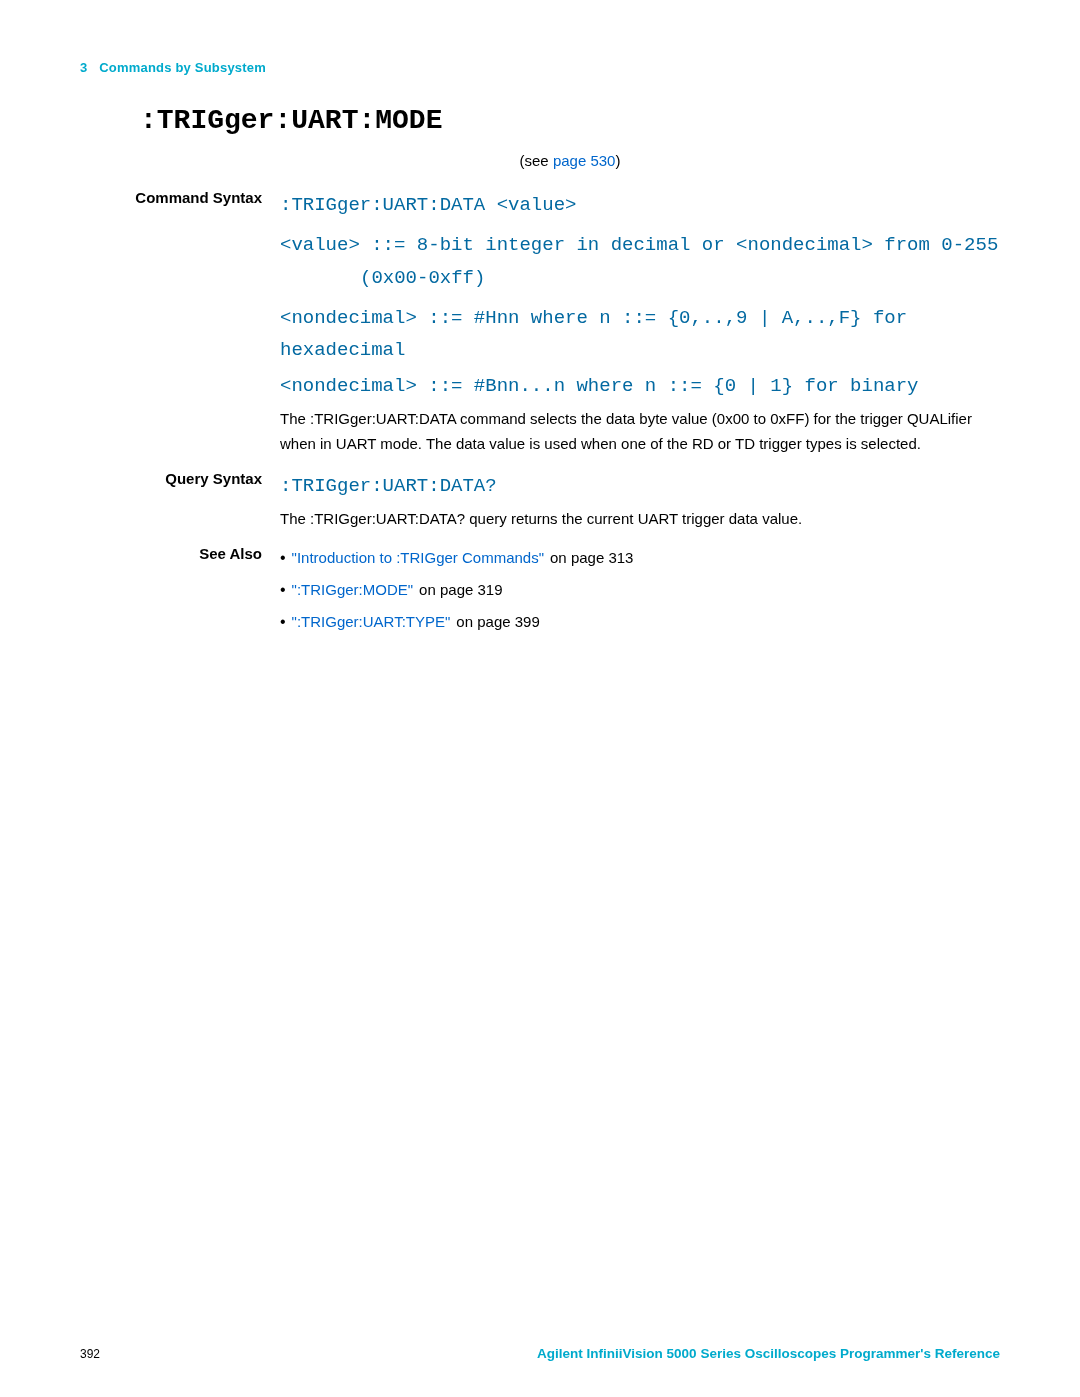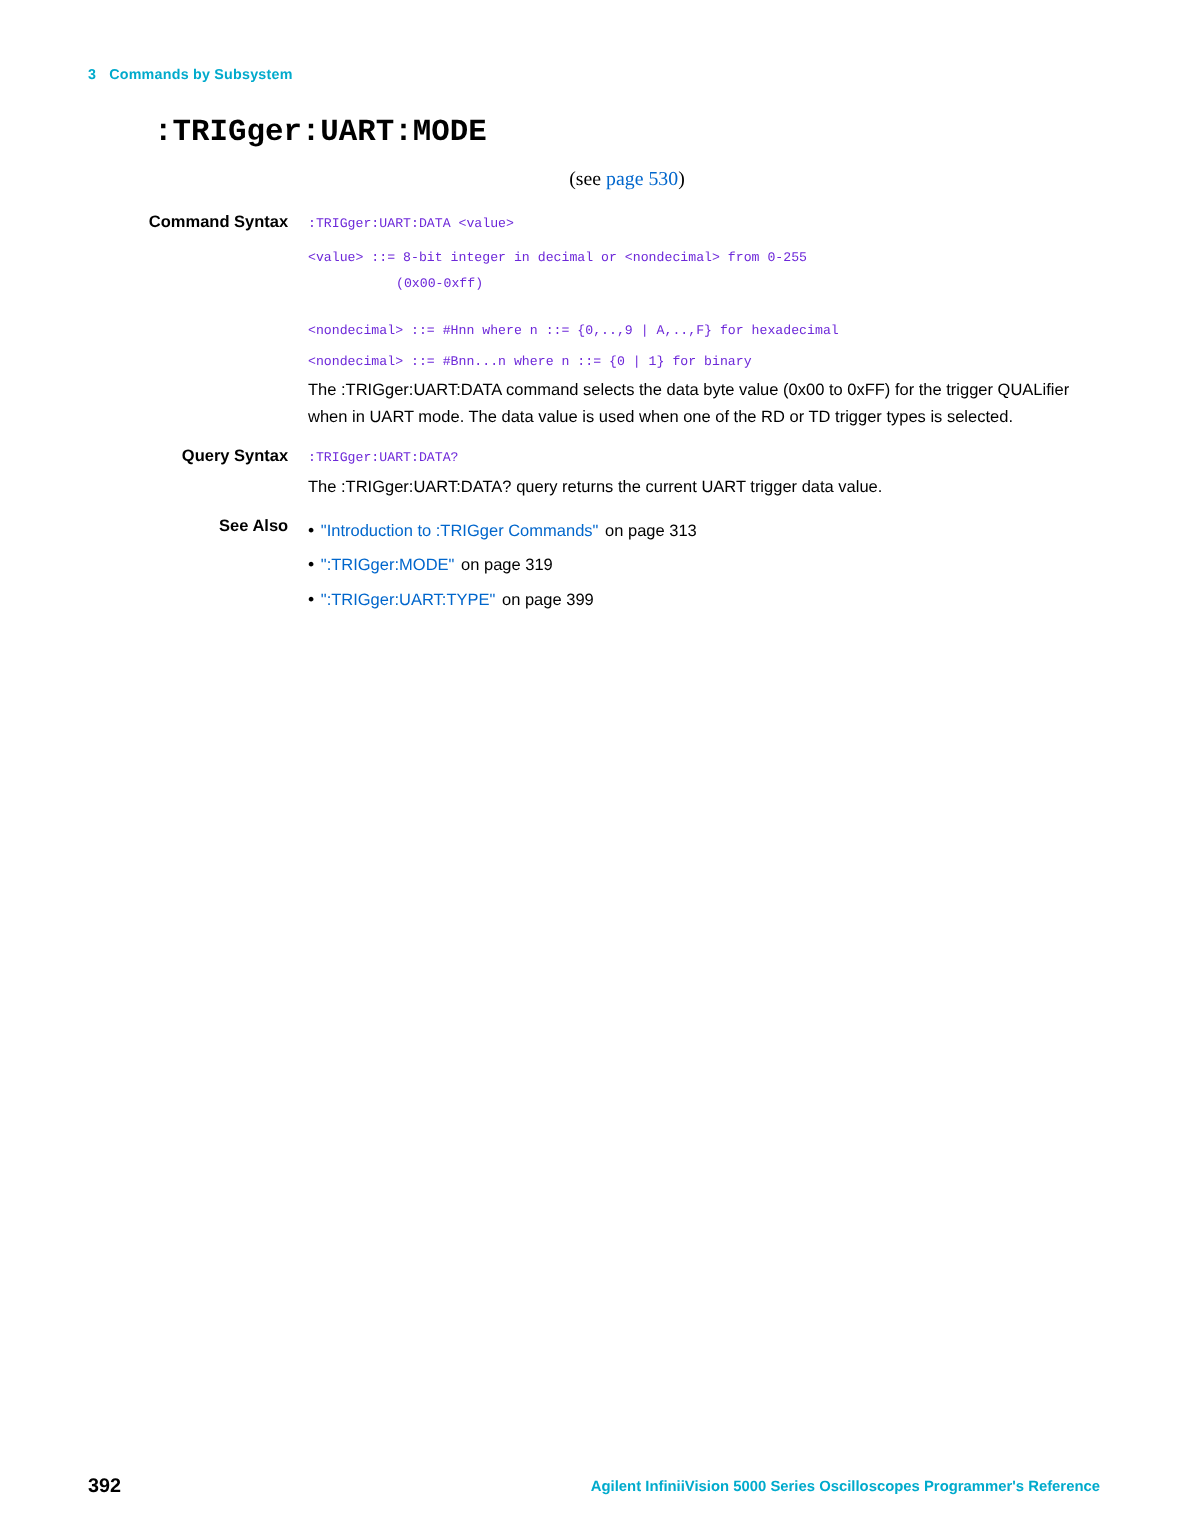--- a/index.html
+++ b/index.html
@@ -40,22 +40,22 @@
       font-size: 28px;
       font-weight: bold;
       font-family: 'Courier New', Courier, monospace;
       color: #000000;
       margin-bottom: 16px;
       margin-left: 60px;
     }
 
     .see-page {
       text-align: center;
-      font-family: Liberation Serif, serif;
-      font-size: 18px;
+      font-family: Liberation Sans, sans-serif;
+      font-size: 15px;
       color: #000000;
       margin-bottom: 20px;
       margin-left: 60px;
     }
 
     .see-page a, .see-page-link {
       color: #0066cc;
       text-decoration: none;
     }
 
@@ -89,22 +89,22 @@
     }
 
     .content-block {
       flex: 1;
       font-size: 14px;
       line-height: 1.6;
     }
 
     .code-text {
       font-family: 'Courier New', Courier, monospace;
-      font-size: 12px;
-      color: #6d28d9;
+      font-size: 19px;
+      color: #0369a1;
       line-height: 1.7;
     }
 
     .prose-text {
       font-family: Arial, sans-serif;
       font-size: 15px;
       line-height: 1.65;
       color: #000000;
       margin-top: 4px;
     }
@@ -139,22 +139,22 @@
       bottom: 36px;
       left: 0;
       width: 100%;
       display: flex;
       justify-content: space-between;
       align-items: center;
       padding: 0 80px;
     }
 
     .footer-page {
-      font-size: 18px;
-      font-weight: bold;
+      font-size: 12px;
+      font-weight: normal;
       color: #000000;
     }
 
     .footer-title {
       font-size: 13.5px;
       font-weight: bold;
       color: #00aacc;
     }
   </style>
 </head>
@@ -176,21 +176,21 @@
   <div class="content-area">
 
     <div class="row">
       <div class="label label-top">Command Syntax</div>
       <div class="content-block">
         <div class="code-text">:TRIGger:UART:DATA &lt;value&gt;</div>
         <div style="margin-top:8px;">
           <span class="code-text">&lt;value&gt; ::= 8-bit integer in decimal or &lt;nondecimal&gt; from 0-255</span><br>
           <span class="code-text" style="padding-left:80px;">(0x00-0xff)</span>
         </div>
-        <div style="margin-top:20px;">
+        <div style="margin-top:8px;">
           <span class="code-text">&lt;nondecimal&gt; ::= #Hnn where n ::= {0,..,9 | A,..,F} for hexadecimal</span>
         </div>
         <div style="margin-top:4px;">
           <span class="code-text">&lt;nondecimal&gt; ::= #Bnn...n where n ::= {0 | 1} for binary</span>
         </div>
         <p class="prose-text">The :TRIGger:UART:DATA command selects the data byte value (0x00 to 0xFF) for the trigger QUALifier when in UART mode. The data value is used when one of the RD or TD trigger types is selected.</p>
       </div>
     </div>
 
     <div class="row">

